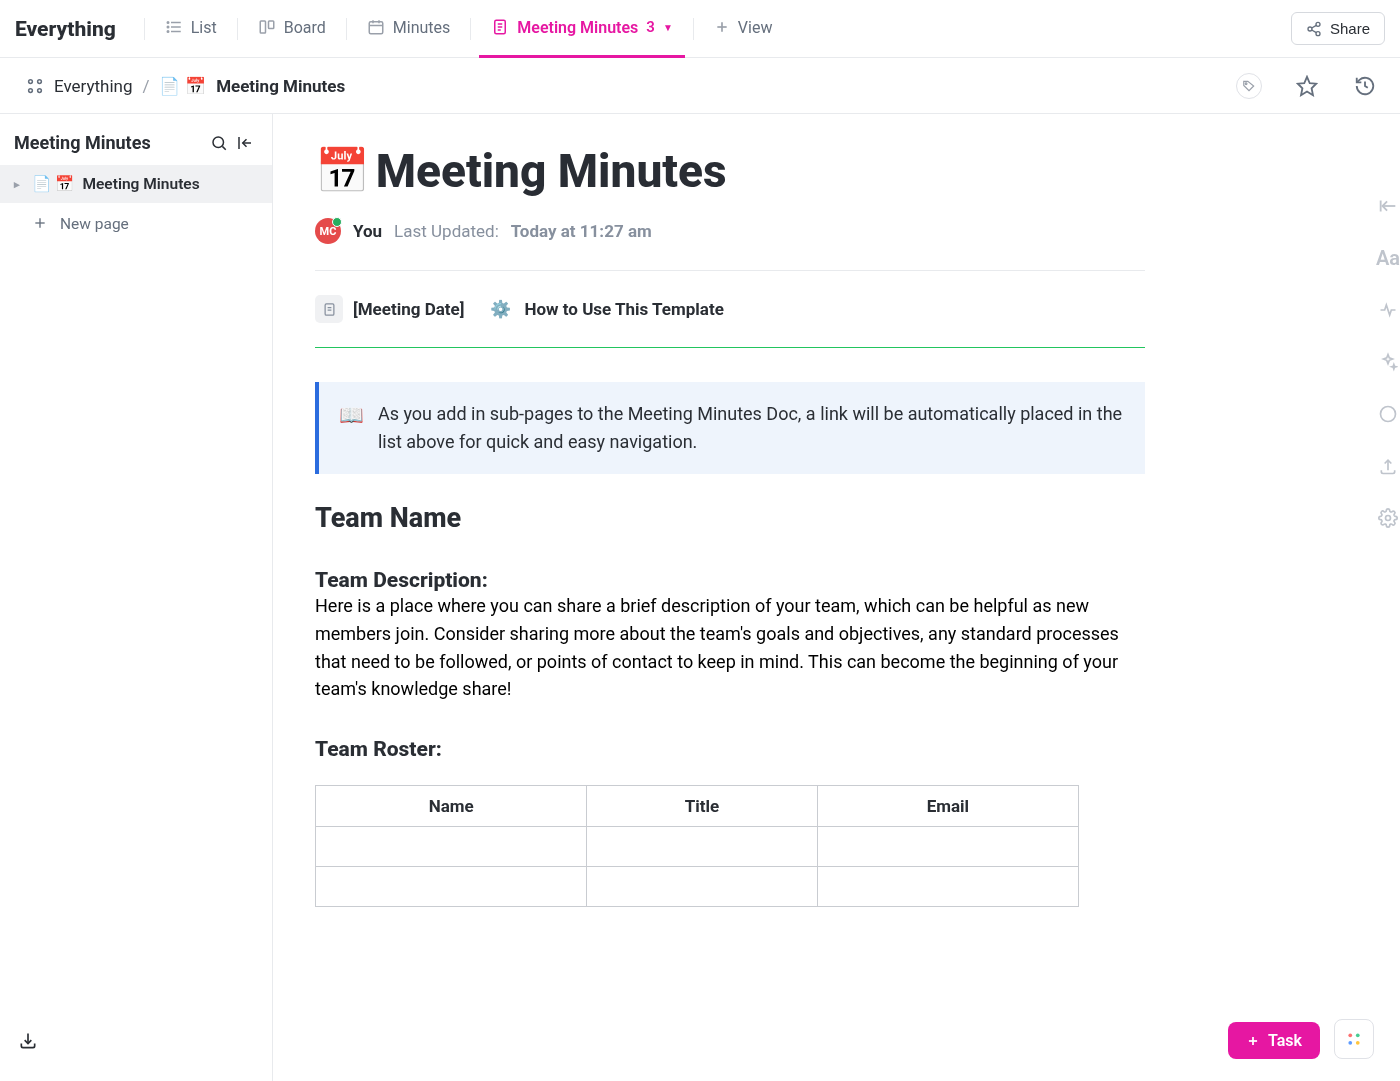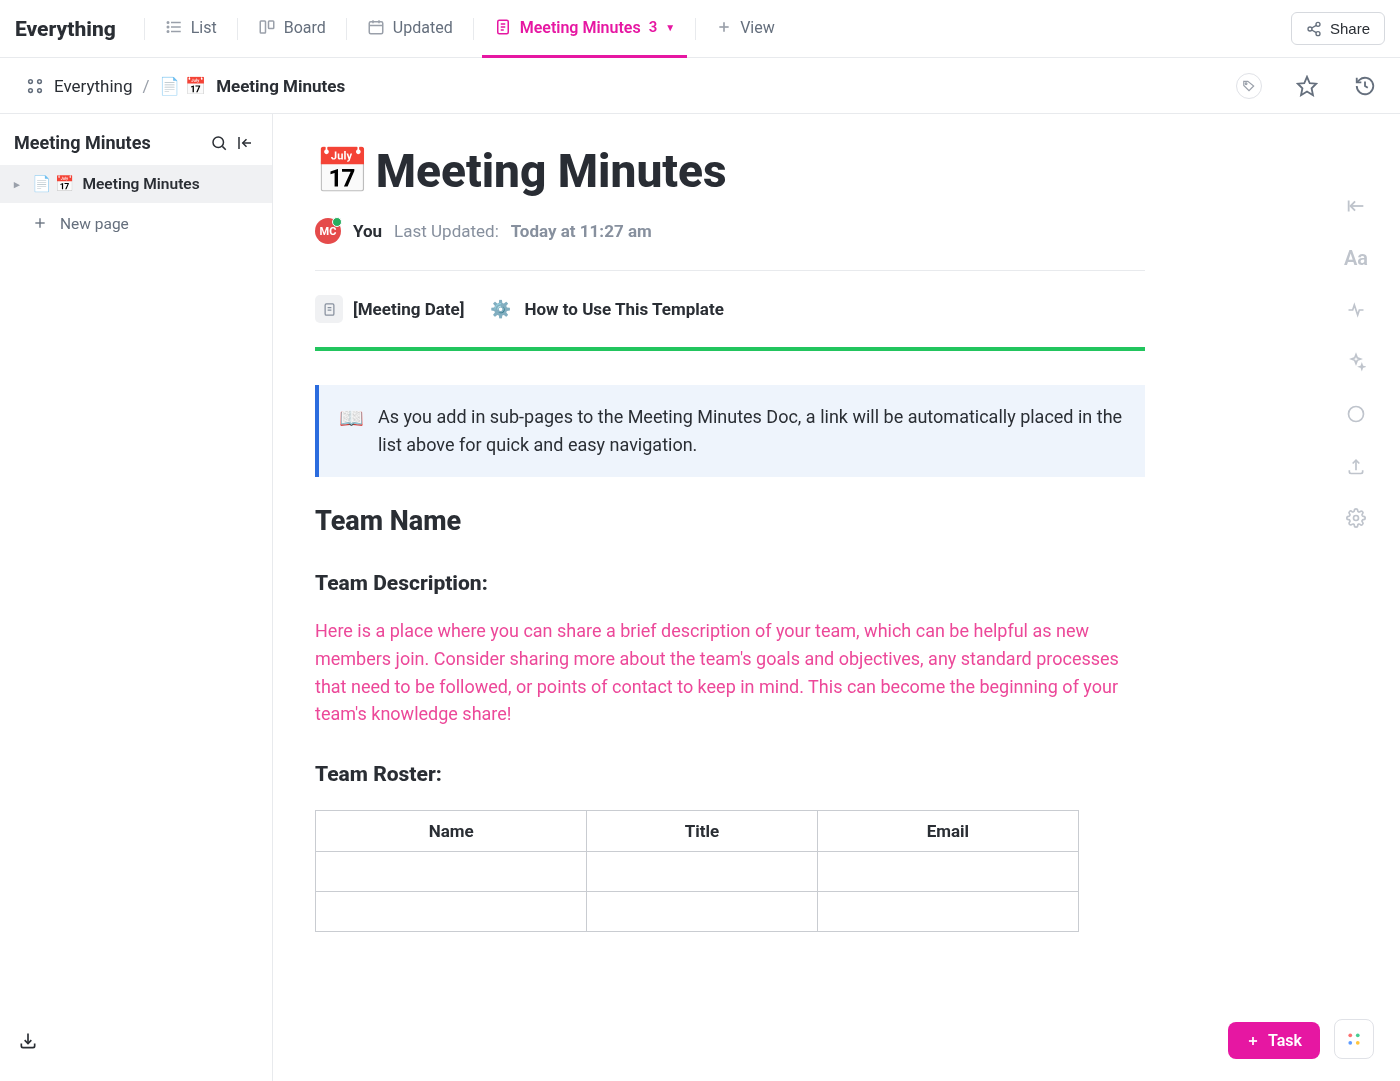--- a/index.html
+++ b/index.html
@@ -45,38 +45,38 @@
   .title-row { display:flex; align-items:center; gap:6px; margin-bottom: 20px; }
   .title-emoji { font-size: 44px; }
   .doc-title { font-size: 46px; font-weight: 800; color:#292d34; }
   .meta-row { display:flex; align-items:center; gap:12px; font-size:17px; padding-bottom: 26px; border-bottom:1px solid #e8eaed; }
   .avatar { width:26px; height:26px; border-radius:50%; background:#e54b4b; color:#fff; font-size:11px; font-weight:700; display:flex; align-items:center; justify-content:center; position:relative; }
   .avatar::after { content:""; position:absolute; top:-1px; right:-1px; width:8px; height:8px; background:#27ae60; border:1.5px solid #fff; border-radius:50%; }
   .author { font-weight:700; }
   .updated-lbl { color:#87909e; }
   .updated-val { color:#87909e; font-weight:700; }
 
-  .subpages { padding: 24px 0; border-bottom:4px solid #22c55e; display:flex; gap:22px; align-items:center; }
+  .subpages { padding: 24px 0; border-bottom:1px solid #22c55e; display:flex; gap:22px; align-items:center; }
   .subpage { display:flex; align-items:center; gap:10px; font-size:17px; font-weight:700; cursor:pointer; }
   .sp-icn { width:28px; height:28px; background:#f0f1f3; border-radius:5px; display:flex; align-items:center; justify-content:center; color:#87909e; }
 
   .callout { margin-top: 34px; background:#eef4fc; border-left:4px solid #2b6cde; padding: 18px 20px; display:flex; gap:14px; font-size:18px; color:#2a2e34; line-height:1.55; }
   .callout-emoji { font-size:20px; flex-shrink:0; }
 
   h2.section { font-size:27px; font-weight:800; margin-top: 28px; }
   h3.sub { font-size:21px; font-weight:800; margin-top: 34px; }
-  p.body-text { font-size:18px; line-height:1.55; margin-top: 22px; color:#ec4899; }
+  p.body-text { font-size:18px; line-height:1.55; margin-top: 0; color:#000000; }
 
   table.roster { margin-top: 24px; border-collapse: collapse; width: 764px; }
   table.roster th, table.roster td { border:1px solid #c9ccd1; padding:10px 12px; font-size:17px; }
   table.roster th { font-weight:700; text-align:center; }
   table.roster td { height:40px; }
 
   
-  .rail { position:absolute; right:0; top:114px; width:56px; display:flex; flex-direction:column; align-items:flex-start; gap:28px; padding-top:80px; color:#bfc4cc; }
+  .rail { position:absolute; right:0; top:114px; width:56px; display:flex; flex-direction:column; align-items:flex-end; gap:28px; padding-top:80px; color:#bfc4cc; }
   .rail .ricn { cursor:pointer; width:24px; height:24px; display:flex; align-items:center; justify-content:center; }
 
   
   .float-task { position:absolute; bottom:22px; right:80px; background:#e617a2; color:#fff; border-radius:8px; padding:9px 18px; display:flex; align-items:center; gap:8px; font-size:16px; font-weight:600; cursor:pointer; }
   .float-apps { position:absolute; bottom:22px; right:26px; width:40px; height:40px; border:1px solid #e0e2e7; border-radius:8px; display:flex; align-items:center; justify-content:center; cursor:pointer; background:#fff; }
 
   svg { display:block; }
 </style>
 </head>
 <body>
@@ -113,21 +113,21 @@
 
   <div class="tab">
     <span class="icn">
       <svg width="18" height="18" viewBox="0 0 24 24" fill="none" stroke="currentColor" stroke-width="2">
           <rect x="3" y="5" width="18" height="16" rx="2"></rect>
           <line x1="3" y1="10" x2="21" y2="10"></line>
           <line x1="8" y1="3" x2="8" y2="7"></line>
           <line x1="16" y1="3" x2="16" y2="7"></line>
         </svg>
     </span>
-    <span>Updated</span>
+    <span>Minutes</span>
   </div>
   <div class="vdiv"></div>
 
   <div class="tab active">
     <span class="icn">
       <svg width="18" height="18" viewBox="0 0 24 24" fill="none" stroke="currentColor" stroke-width="2">
           <rect x="5" y="3" width="14" height="18" rx="2"></rect>
           <line x1="9" y1="8" x2="15" y2="8"></line>
           <line x1="9" y1="12" x2="15" y2="12"></line>
           <line x1="9" y1="16" x2="13" y2="16"></line>

